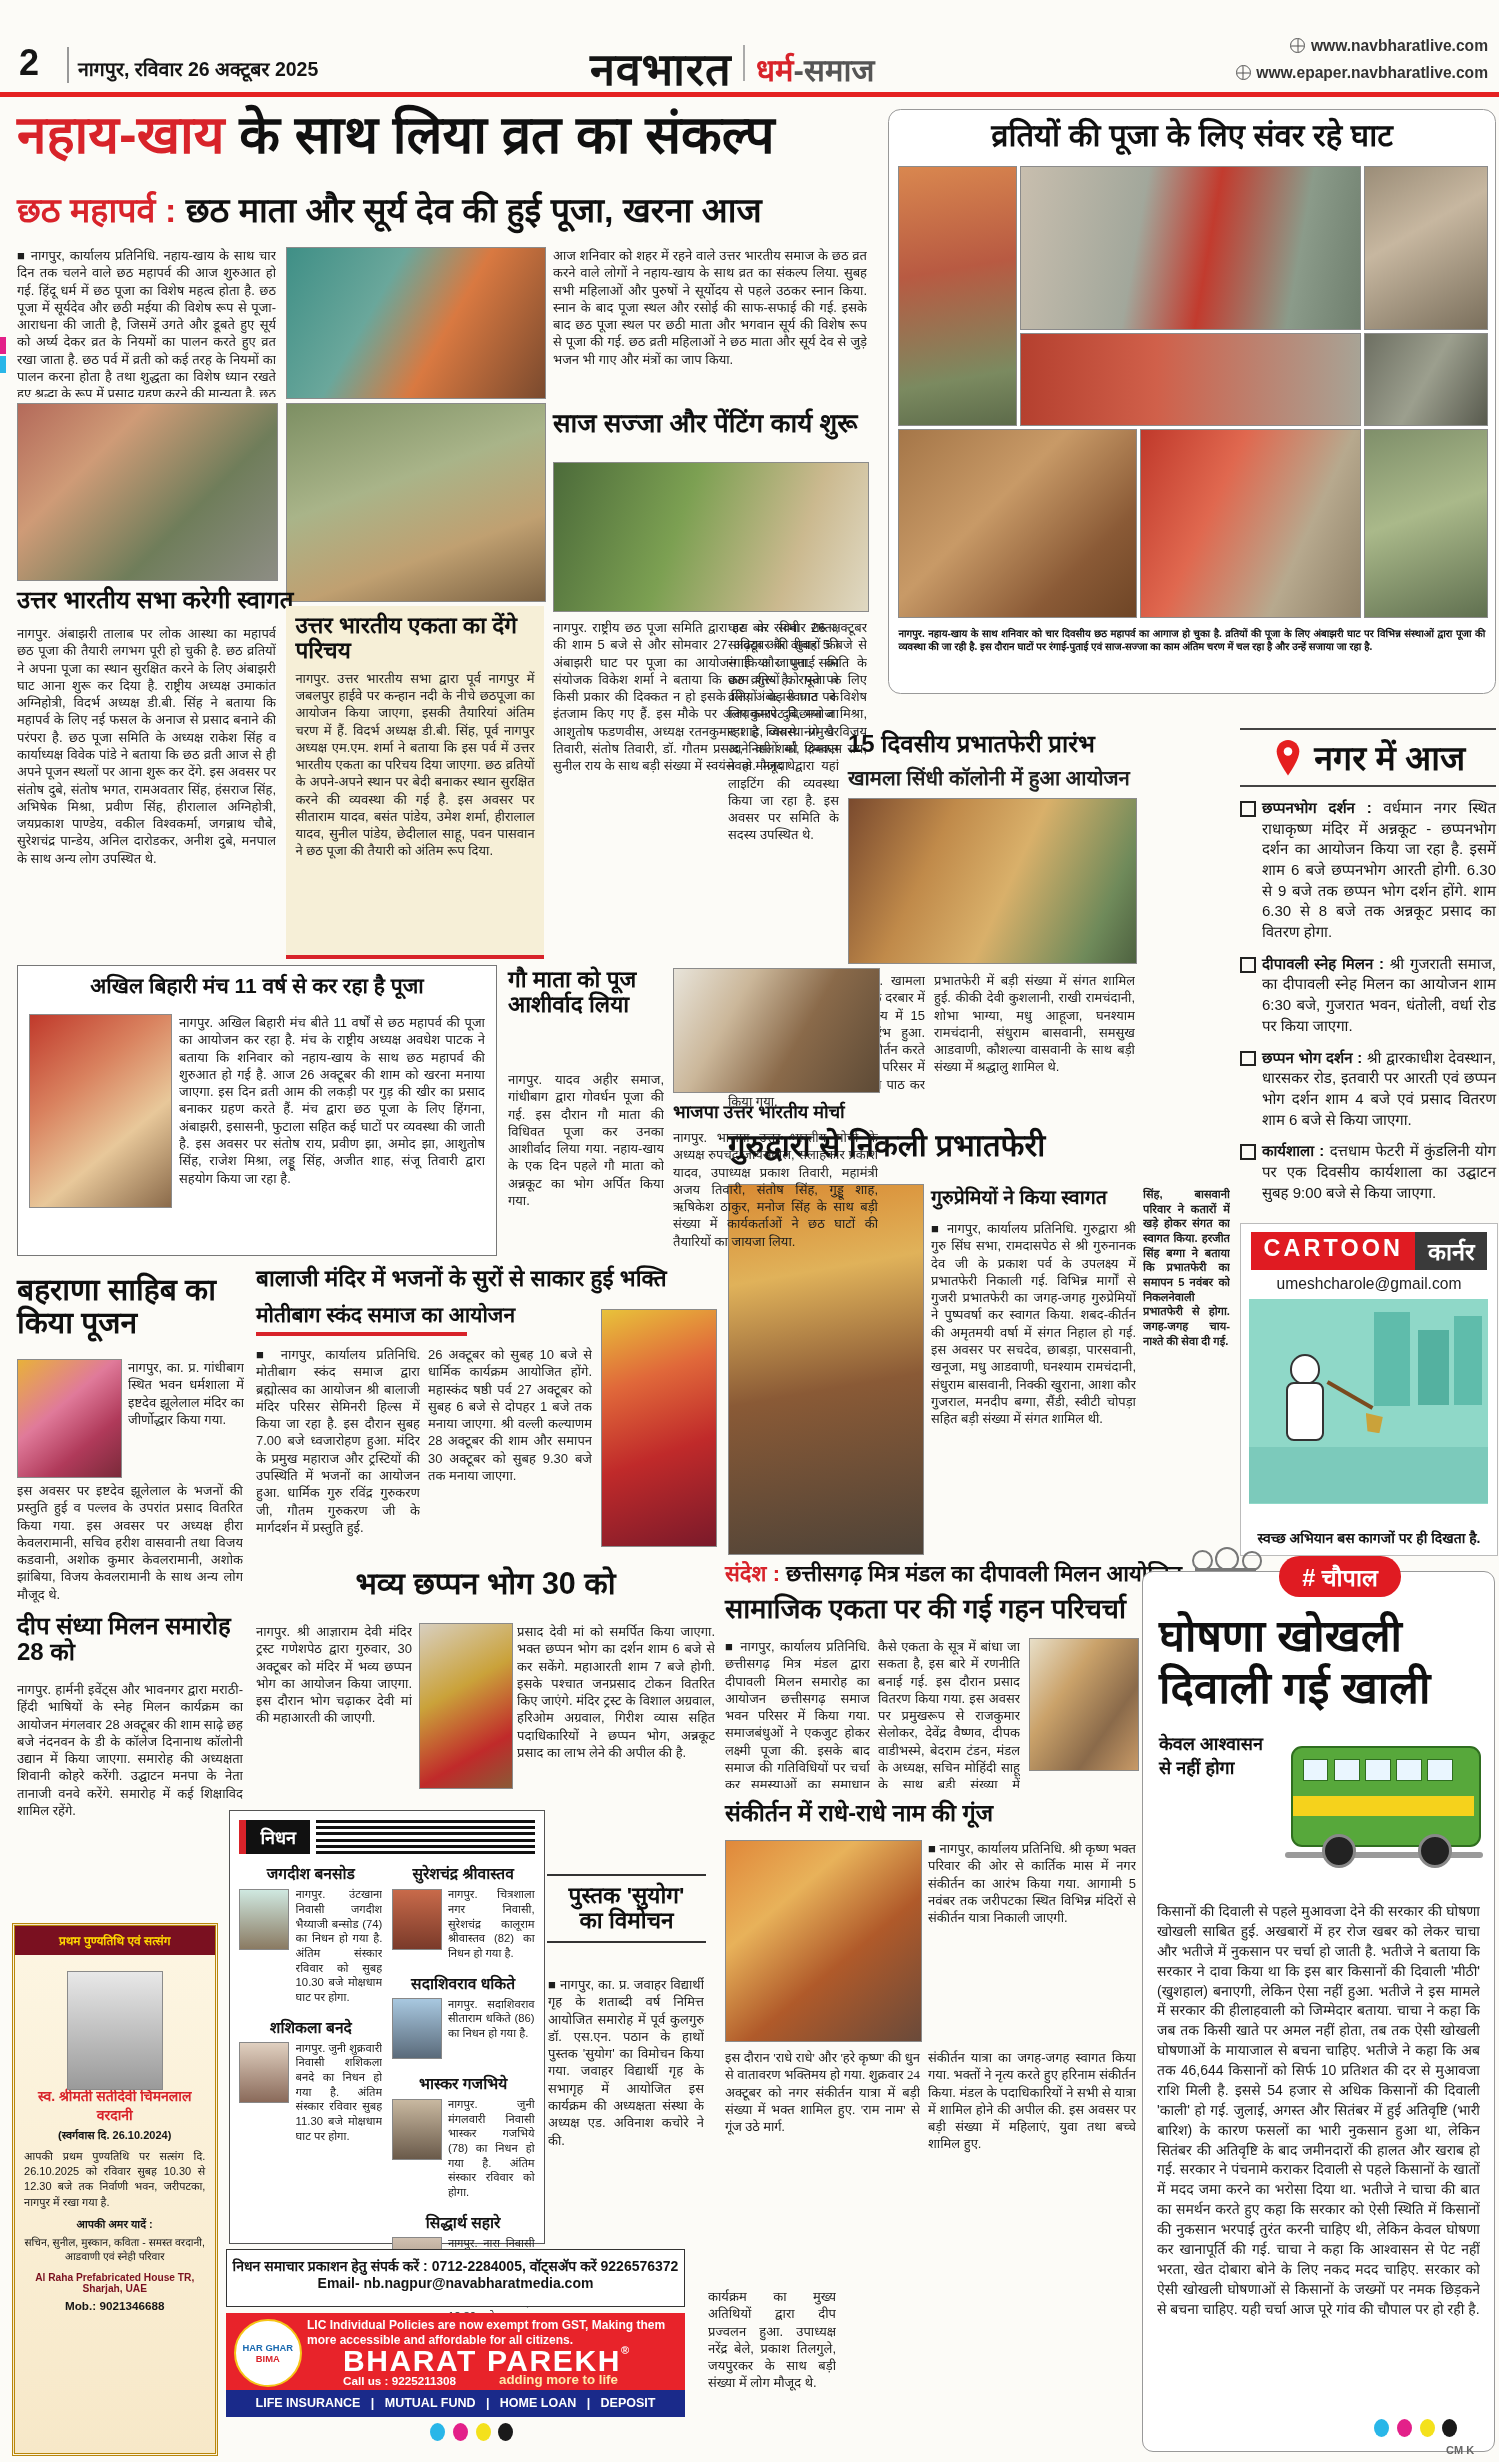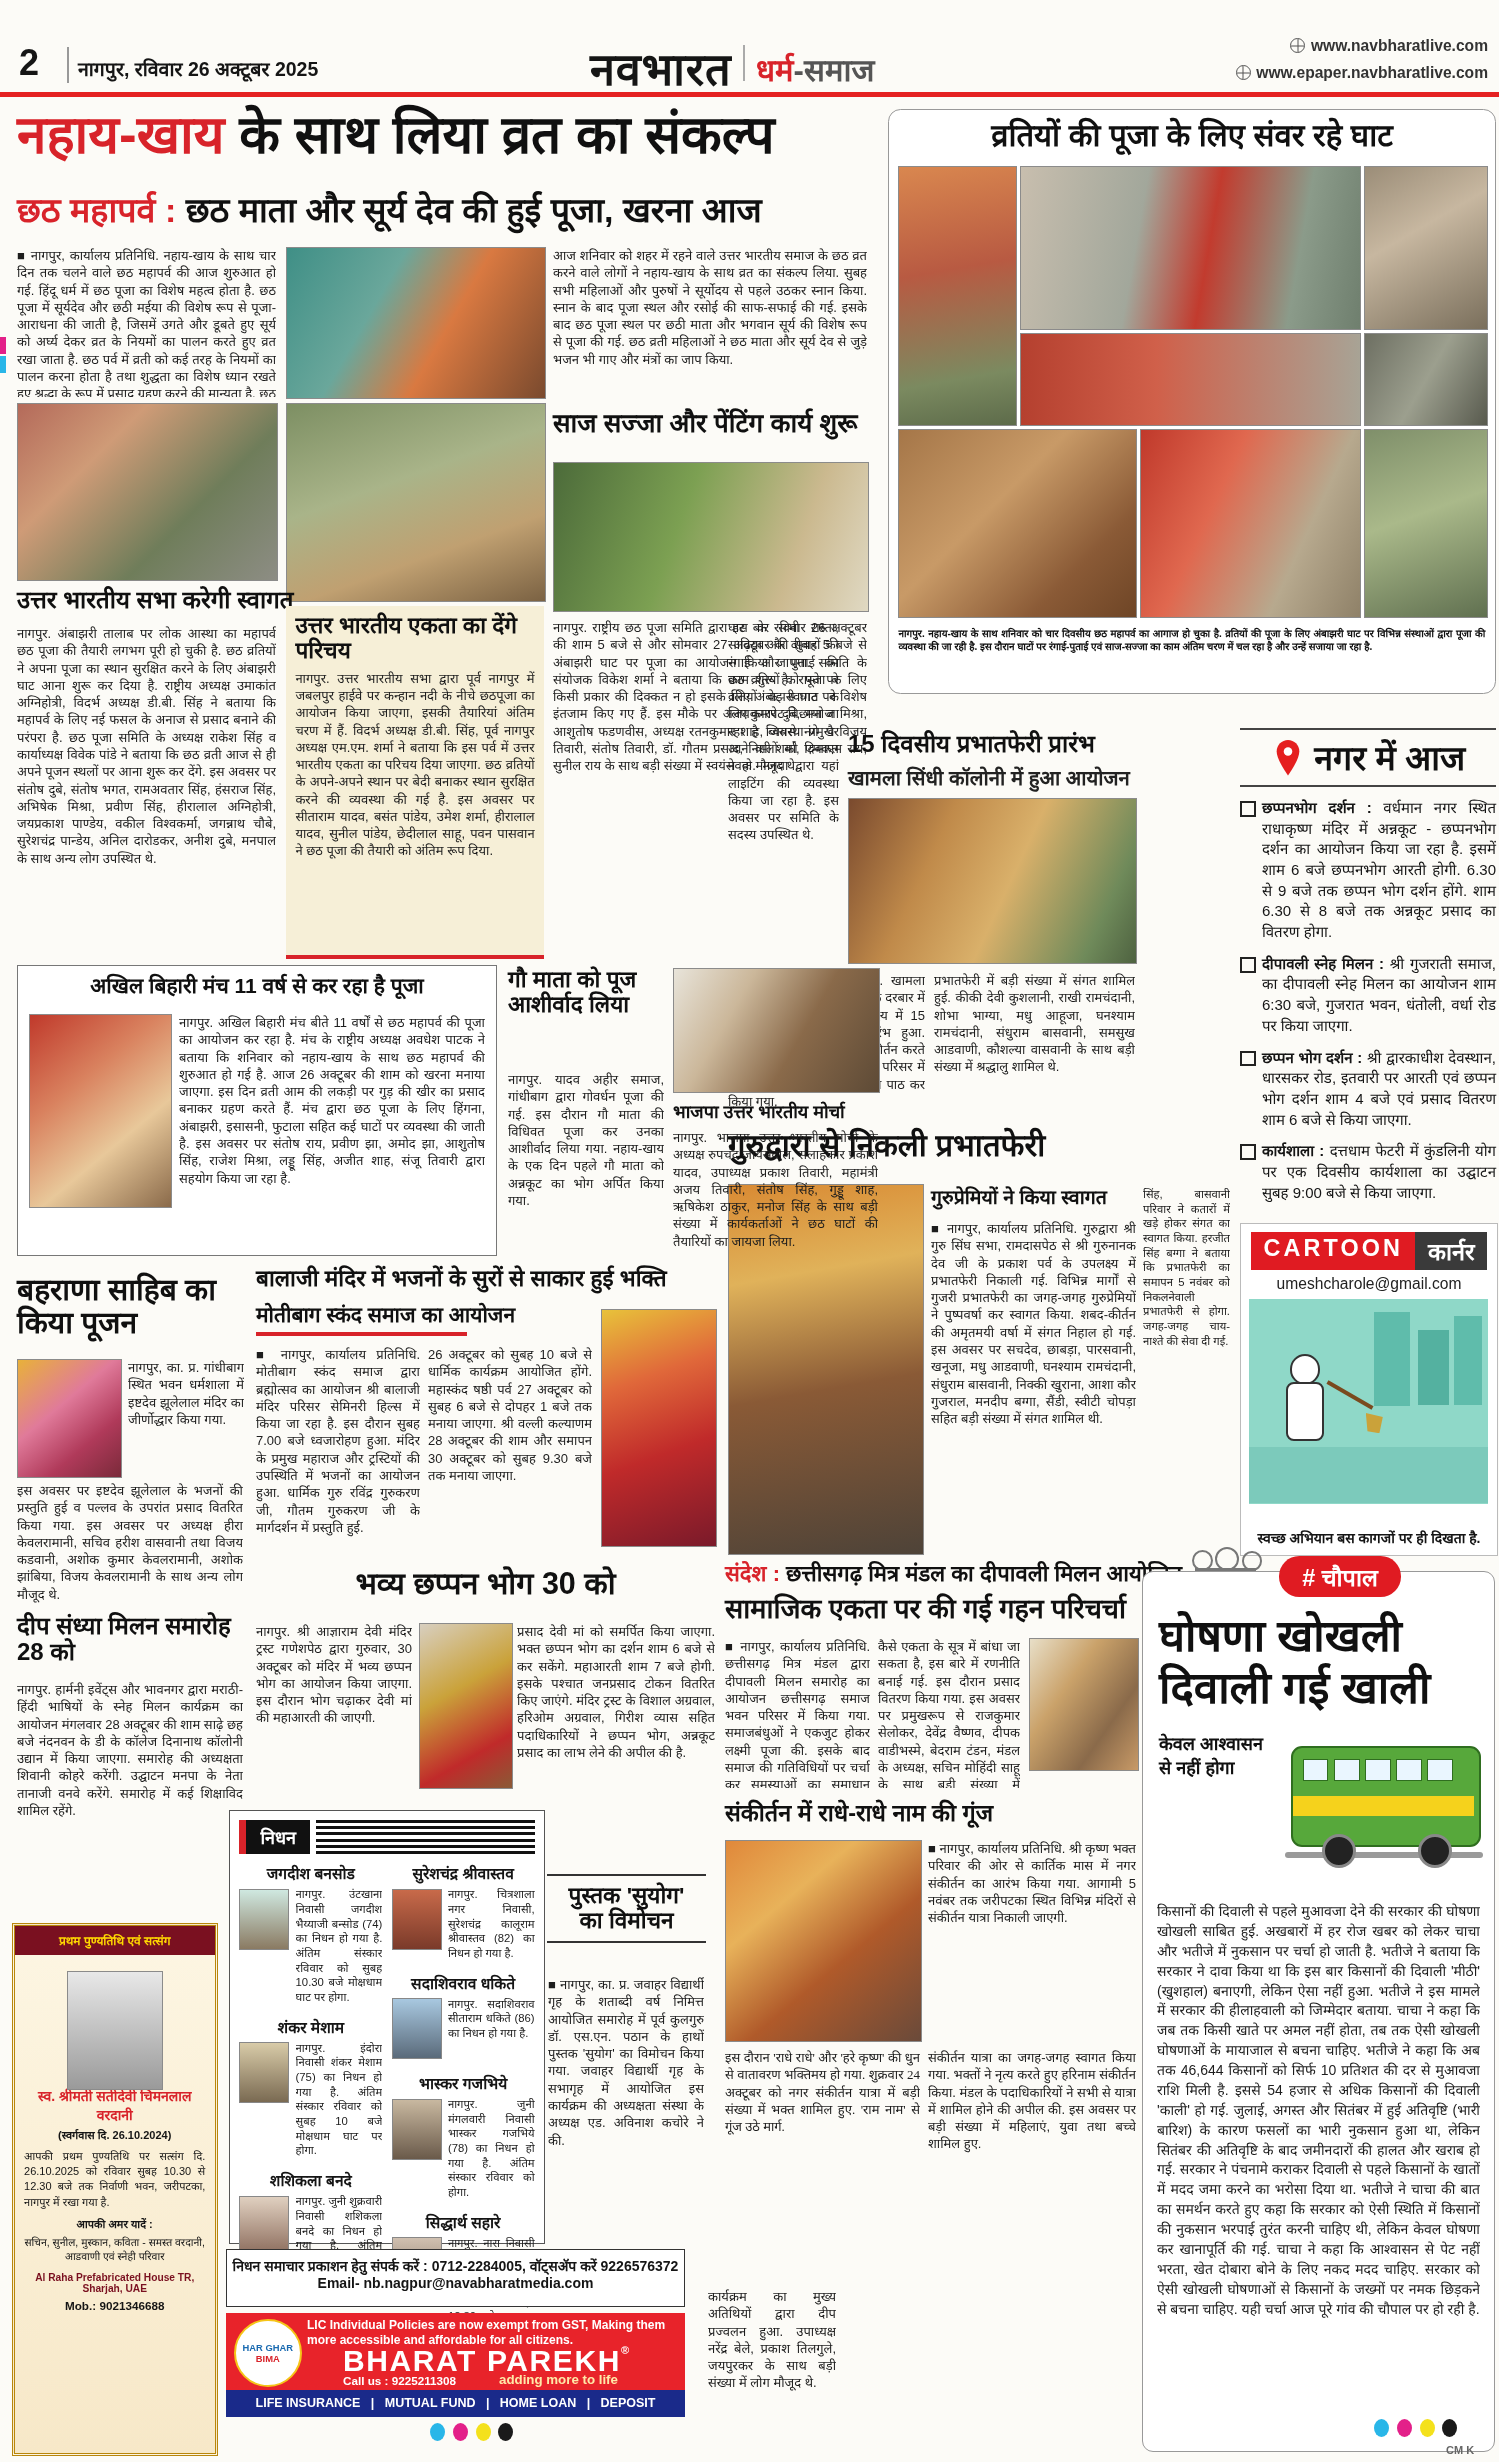--- a/index.html
+++ b/index.html
@@ -98,21 +98,21 @@
   <div class="abs hd nowrap" style="left:848px;top:767px;font-size:20.3px;color:#222;">खामला सिंधी कॉलोनी में हुआ आयोजन</div>
   <div class="ph" style="left:848px;top:798px;width:287px;height:164px;background:linear-gradient(115deg,#7a4a2e 0%,#c08a4a 30%,#d9b06a 55%,#6f8a5a 85%,#4e6240 100%);"></div>
   <div class="abs body-txt" style="left:728px;top:972px;width:197px;height:142px;">■ नागपुर, कार्यालय प्रतिनिधि. खामला सिंधी कॉलोनी स्थित श्री गुरुनानक दरबार में श्री गुरुनानक जयंती के उपलक्ष्य में 15 दिवसीय प्रभातफेरी का शुभारंभ हुआ. संगत ने विभिन्न मार्गों से शबद-कीर्तन करते हुए फेरी निकाली. अंत में दरबार परिसर में फेरी का समापन अरदास, पल्लव पाठ कर किया गया.</div>
   <div class="abs body-txt" style="left:934px;top:972px;width:201px;height:142px;">प्रभातफेरी में बड़ी संख्या में संगत शामिल हुई. कीकी देवी कुशलानी, राखी रामचंदानी, शोभा भाग्या, मधु आहूजा, घनश्याम रामचंदानी, संधुराम बासवानी, समसुख आडवाणी, कौशल्या वासवानी के साथ बड़ी संख्या में श्रद्धालु शामिल थे.</div>
 
   <div class="abs hd nowrap" style="left:728px;top:1129px;font-size:31px;">गुरुद्वारा से निकली प्रभातफेरी</div>
 
   <div class="ph" style="left:728px;top:1184px;width:194px;height:369px;background:linear-gradient(170deg,#d98a33 0%,#e0b25a 25%,#8a5a36 55%,#4e4338 100%);"></div>
   <div class="abs hd" style="left:931px;top:1187px;width:205px;font-size:19.5px;">गुरुप्रेमियों ने किया स्वागत</div>
   <div class="abs body-txt" style="left:931px;top:1220px;width:205px;height:333px;">■ नागपुर, कार्यालय प्रतिनिधि. गुरुद्वारा श्री गुरु सिंघ सभा, रामदासपेठ से श्री गुरुनानक देव जी के प्रकाश पर्व के उपलक्ष्य में प्रभातफेरी निकाली गई. विभिन्न मार्गों से गुजरी प्रभातफेरी का जगह-जगह गुरुप्रेमियों ने पुष्पवर्षा कर स्वागत किया. शबद-कीर्तन की अमृतमयी वर्षा में संगत निहाल हो गई. इस अवसर पर सचदेव, छाबड़ा, पारसवानी, खनूजा, मधु आडवाणी, घनश्याम रामचंदानी, संधुराम बासवानी, निक्की खुराना, आशा कौर गुजराल, मनदीप बग्गा, सैंडी, स्वीटी चोपड़ा सहित बड़ी संख्या में संगत शामिल थी.</div>
-  <div class="abs small-txt" style="left:1143px;top:1187px;width:87px;height:365px;">सिंह, बासवानी परिवार ने कतारों में खड़े होकर संगत का स्वागत किया. हरजीत सिंह बग्गा ने बताया कि प्रभातफेरी का समापन 5 नवंबर को निकलनेवाली प्रभातफेरी से होगा. जगह-जगह चाय-नाश्ते की सेवा दी गई.</div>
+  <div class="abs small-txt" style="left:1143px;top:1187px;width:87px;height:365px;font-weight:bold;">सिंह, बासवानी परिवार ने कतारों में खड़े होकर संगत का स्वागत किया. हरजीत सिंह बग्गा ने बताया कि प्रभातफेरी का समापन 5 नवंबर को निकलनेवाली प्रभातफेरी से होगा. जगह-जगह चाय-नाश्ते की सेवा दी गई.</div>
 
   <div class="abs" style="left:1240px;top:728px;width:256px;height:486px;">
     <div style="border-top:2.3px solid #444;width:100%;"></div>
     <div style="display:flex;align-items:center;justify-content:center;padding:7.8px 0 6.2px 0;">
       <svg width="34" height="41" viewBox="0 0 24 28">
           <path d="M12 1C7.6 1 4 4.6 4 9c0 6 8 17 8 17s8-11 8-17c0-4.4-3.6-8-8-8z" fill="#e51f1f"></path>
           <circle cx="12" cy="9" r="3" fill="#fff"></circle>
         </svg>
       <span class="hd" style="font-size:34px;margin-left:9.4px;">नगर में आज</span>
     </div>
@@ -212,25 +212,20 @@
       <div style="width:7px;background:#d8232a;"></div>
       <div style="background:#111;color:#fff;font-weight:800;font-size:18px;display:flex;align-items:center;padding:0 14px;">निधन</div>
       <div class="stripes" style="flex:1;margin-left:6.2px;"></div>
     </div>
     <div style="display:flex;padding:0 9.4px;">
       <div style="width:144px;margin-right:9.4px;">
         <div class="obit">
             <div class="nm">जगदीश बनसोड</div>
             <div class="pic" style="background:linear-gradient(#cfe8e0,#8a7a62);"></div>
             <div class="small-txt">नागपुर. उंटखाना निवासी जगदीश भैय्याजी बन्सोड (74) का निधन हो गया है. अंतिम संस्कार रविवार को सुबह 10.30 बजे मोक्षधाम घाट पर होगा.</div>
-          </div>
-        <div class="obit">
-            <div class="nm">शंकर मेशाम</div>
-            <div class="pic" style="background:linear-gradient(#d8cba8,#7a6a52);"></div>
-            <div class="small-txt">नागपुर. इंदोरा निवासी शंकर मेशाम (75) का निधन हो गया है. अंतिम संस्कार रविवार को सुबह 10 बजे मोक्षधाम घाट पर होगा.</div>
           </div>
         <div class="obit">
             <div class="nm">शशिकला बनदे</div>
             <div class="pic" style="background:linear-gradient(#e0d0c0,#8a6a5a);"></div>
             <div class="small-txt">नागपुर. जुनी शुक्रवारी निवासी शशिकला बनदे का निधन हो गया है. अंतिम संस्कार रविवार सुबह 11.30 बजे मोक्षधाम घाट पर होगा.</div>
           </div>
       </div>
       <div style="width:144px;">
         <div class="obit">
             <div class="nm">सुरेशचंद्र श्रीवास्तव</div>

